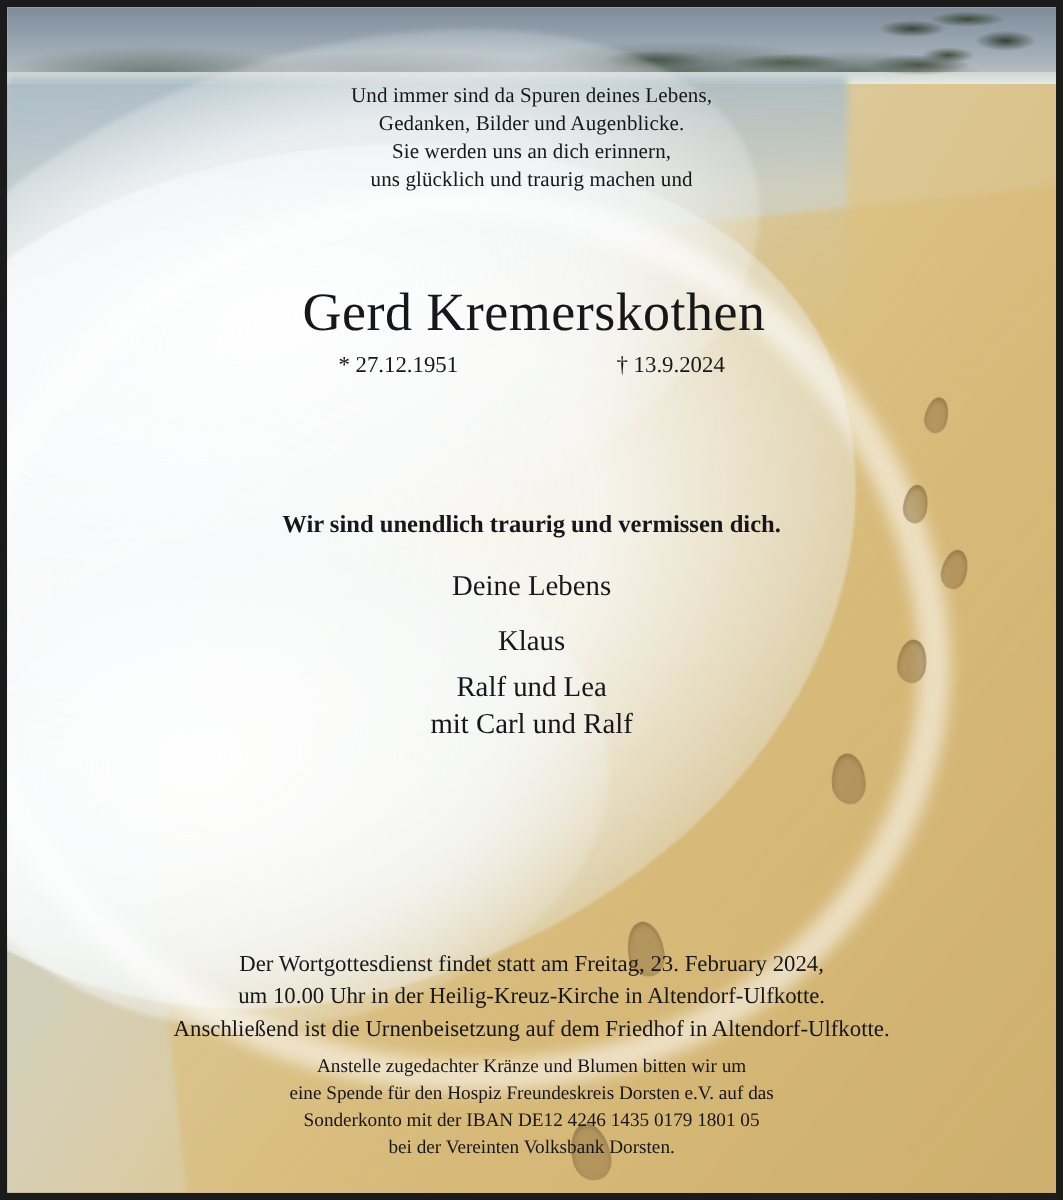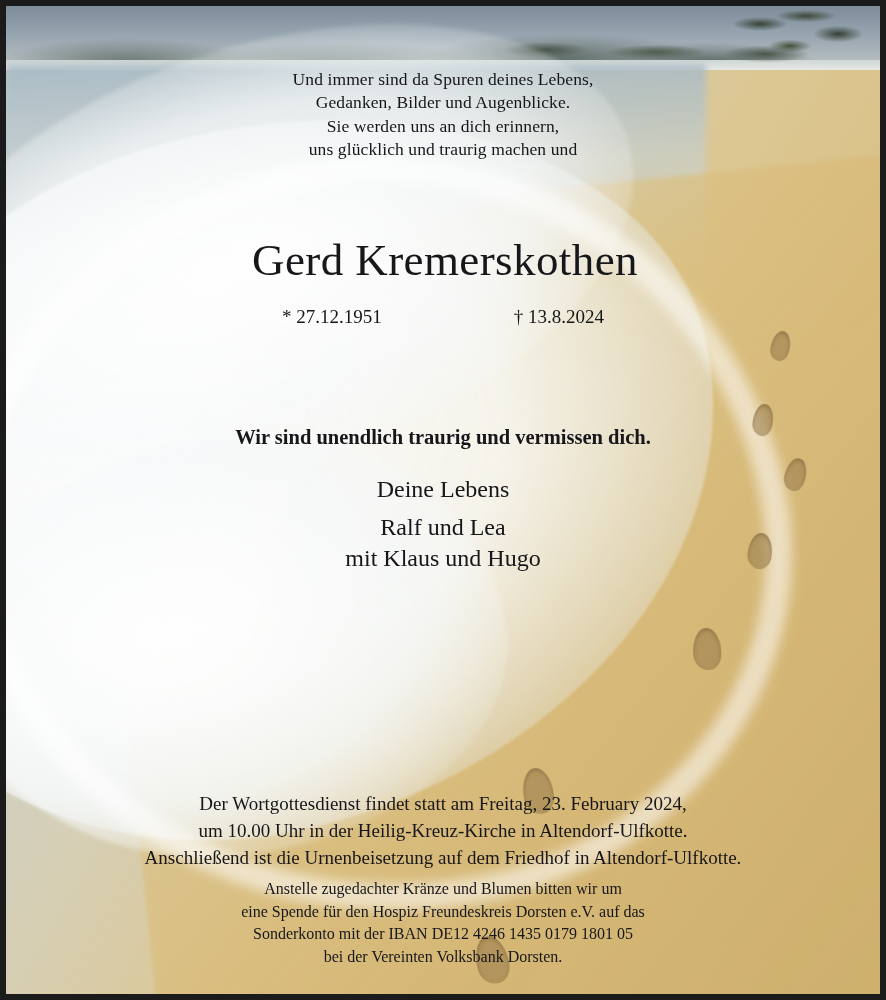--- a/index.html
+++ b/index.html
@@ -189,21 +189,20 @@
     letter-spacing: .4px;
   }
   .dates {
     position: absolute;
     top: 288px;
     left: 0; right: 0;
     font-size: 19px;
     display: flex;
     justify-content: center;
     gap: 132px;
-    margin-top: 12px;
   }
   .sorrow {
     position: absolute;
     top: 420px;
     left: 0; right: 0;
     font-size: 20.5px;
     font-weight: bold;
   }
   .family {
     position: absolute;
@@ -269,29 +268,30 @@
       <div>Und immer sind da Spuren deines Lebens,</div>
       <div>Gedanken, Bilder und Augenblicke.</div>
       <div>Sie werden uns an dich erinnern,</div>
       <div>uns glücklich und traurig machen und</div>
     </div>
 
     <div class="name">Gerd Kremerskothen</div>
 
     <div class="dates">
       <span>* 27.12.1951</span>
-      <span>† 13.8.2024</span>
+      <span>† 13.9.2024</span>
     </div>
 
     <div class="sorrow">Wir sind unendlich traurig und vermissen dich.</div>
 
     <div class="family">
       <div>Deine Lebens</div>
+      <div>Klaus</div>
       <div class="tight">Ralf und Lea</div>
-      <div class="tight">mit Klaus und Hugo</div>
+      <div class="tight">mit Carl und Ralf</div>
     </div>
 
 
     <div class="service">
       <div>Der Wortgottesdienst findet statt am Freitag, 23. February 2024,</div>
       <div>um 10.00 Uhr in der Heilig-Kreuz-Kirche in Altendorf-Ulfkotte.</div>
       <div>Anschließend ist die Urnenbeisetzung auf dem Friedhof in Altendorf-Ulfkotte.</div>
     </div>
 
     <div class="donation">

